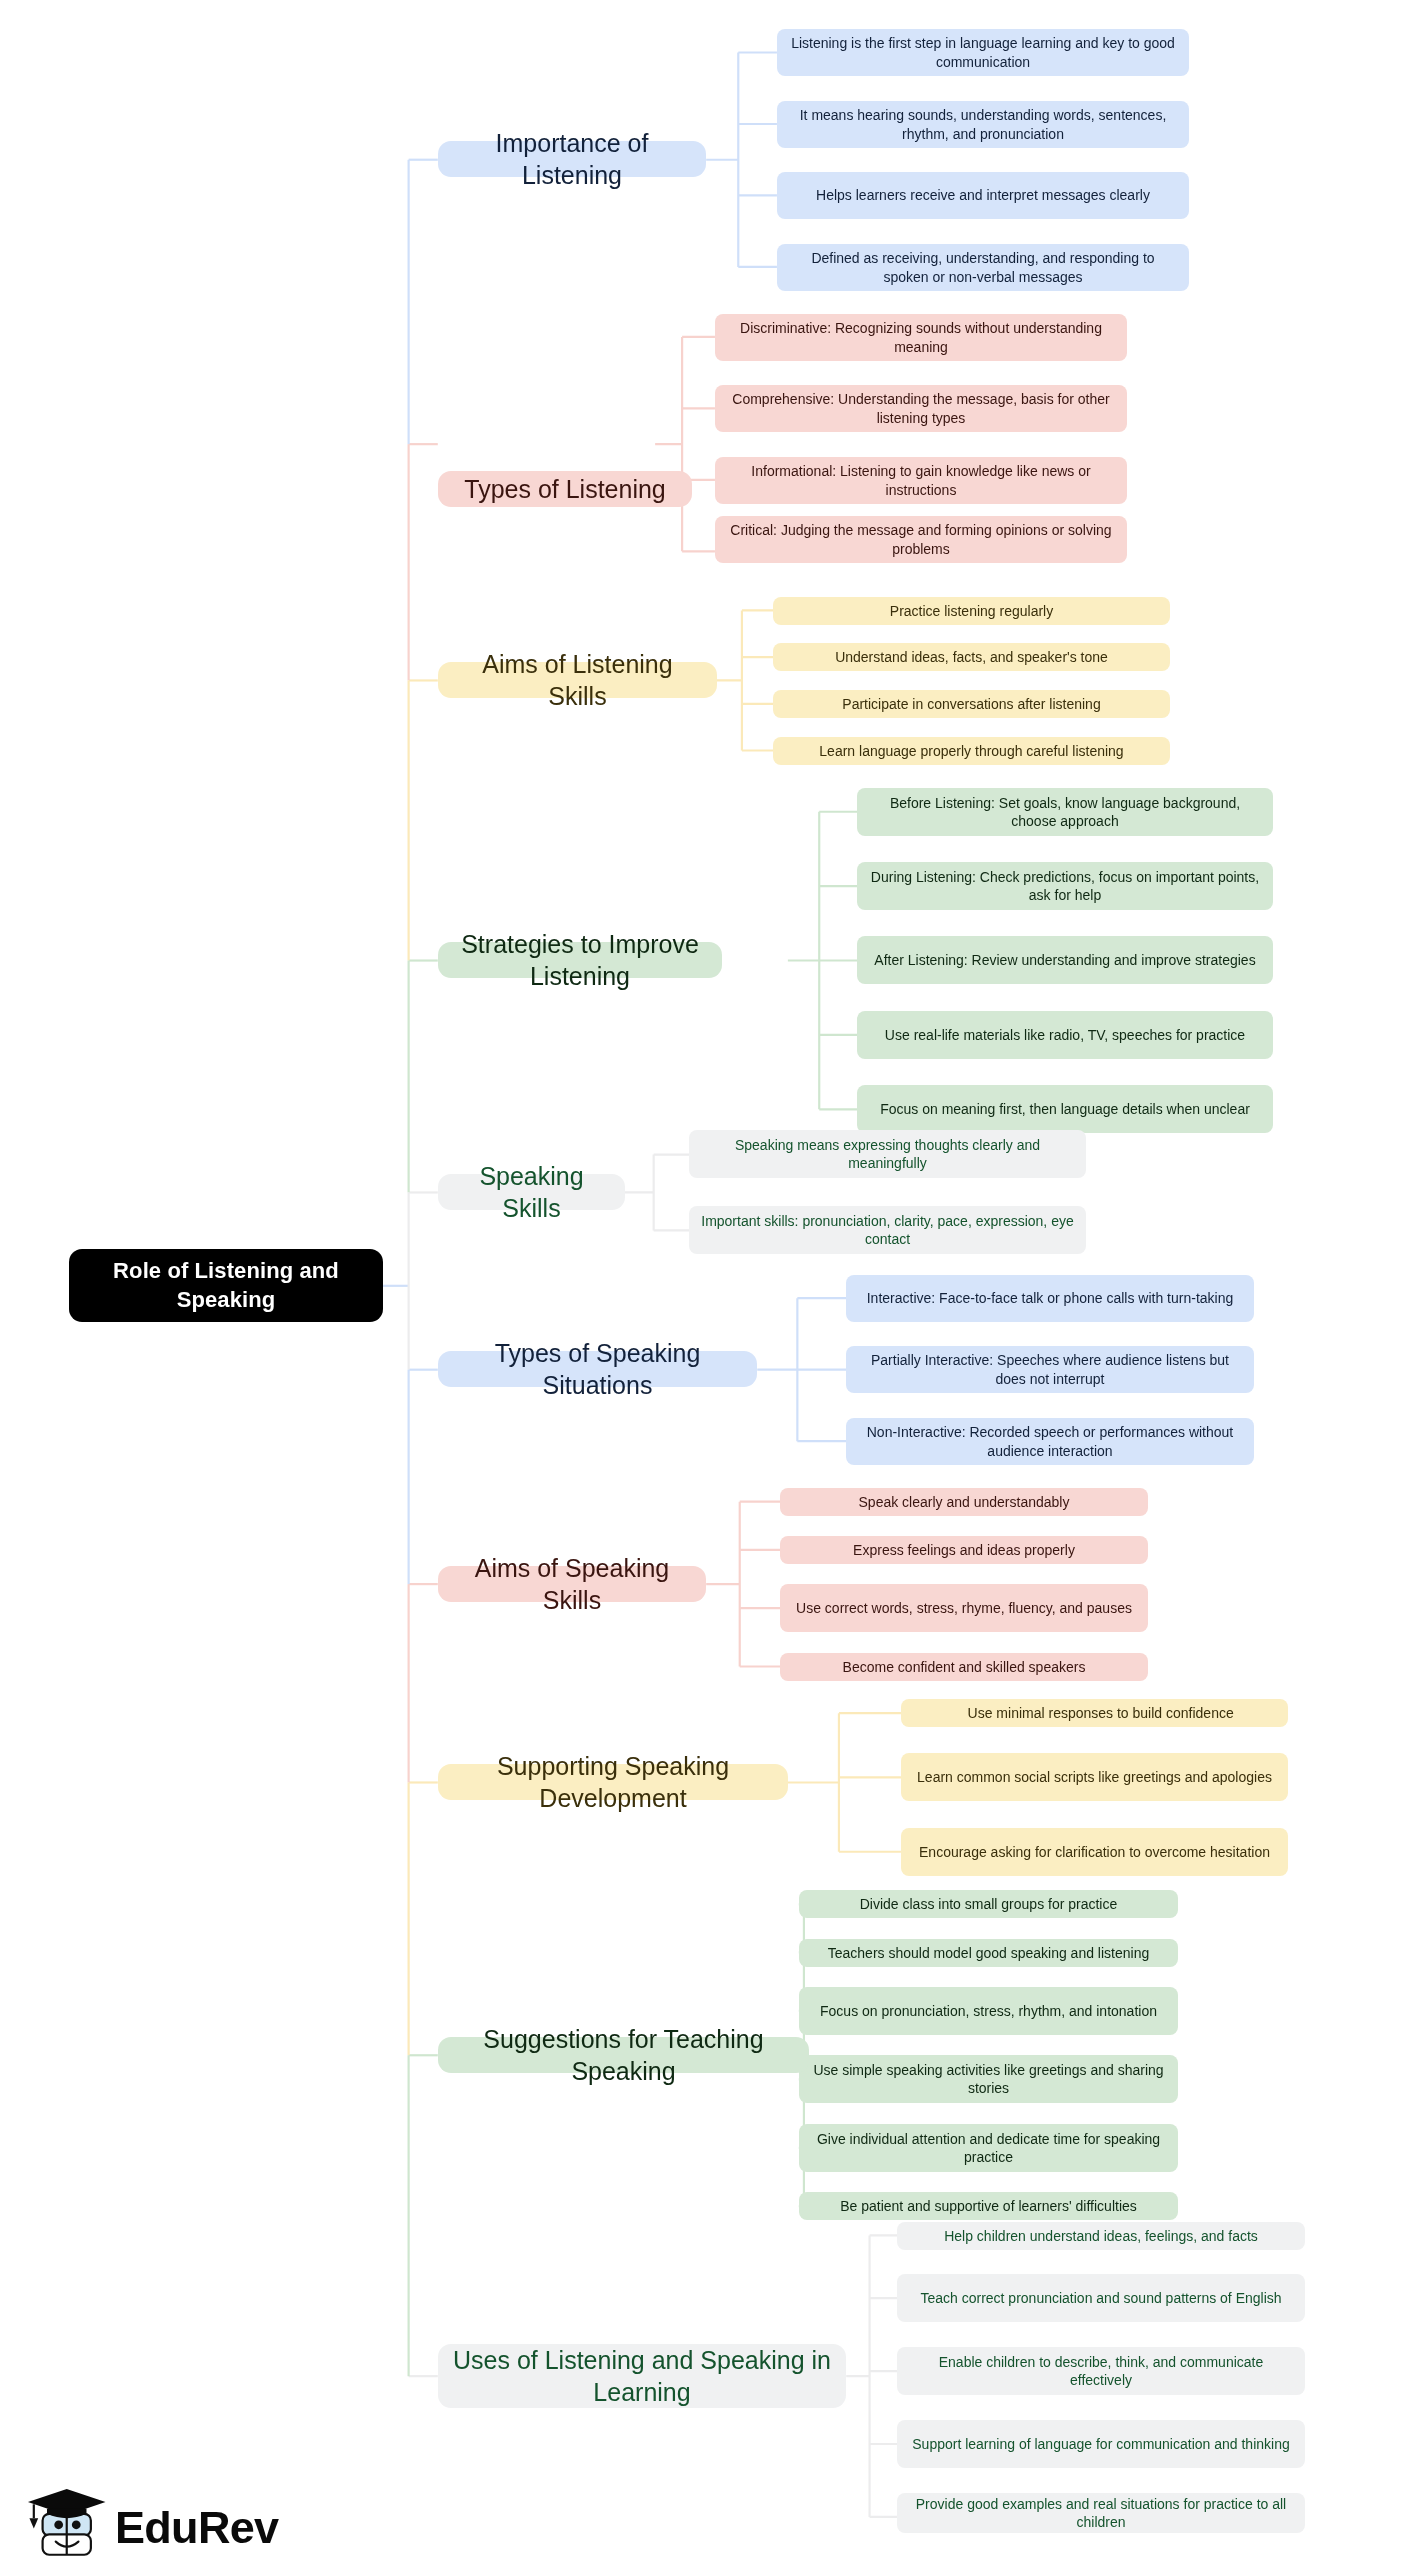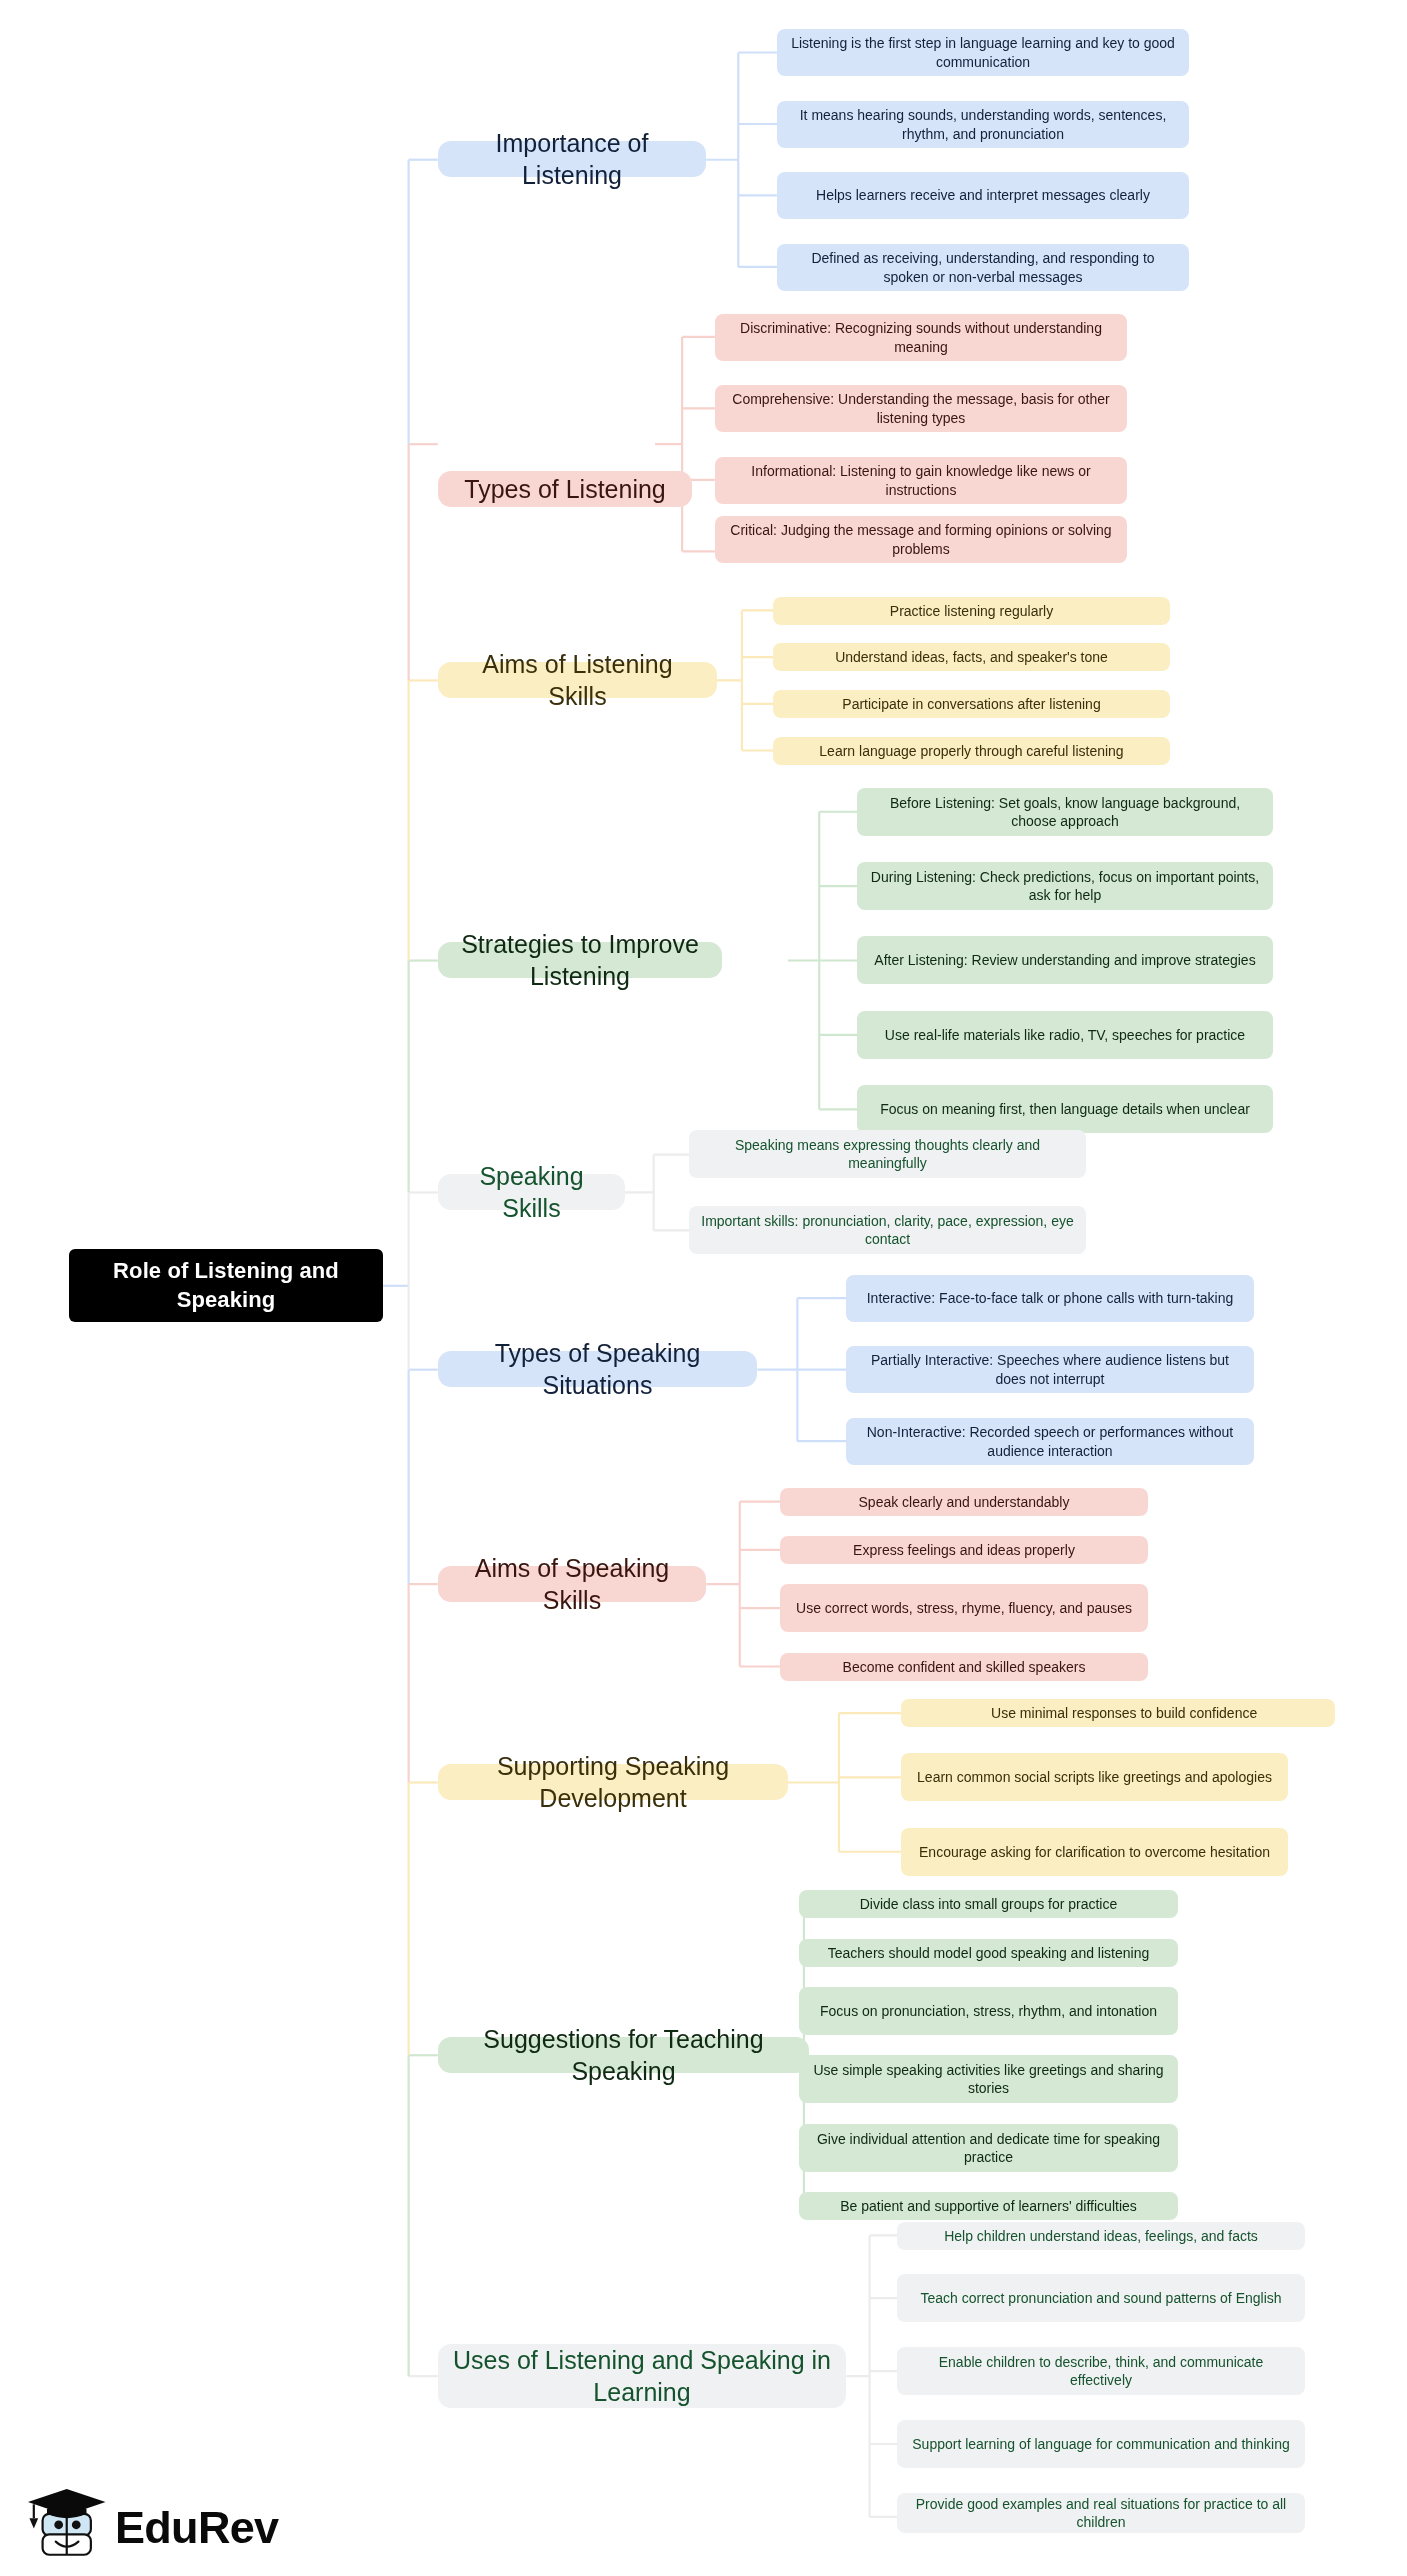--- a/index.html
+++ b/index.html
@@ -95,38 +95,38 @@
       <div class="node branch c-gray" style="left: 438px; top: 1174px; width: 187px; height: 36px;">Speaking Skills</div>
       <div class="node leaf c-blue" style="left: 846px; top: 1275px; width: 408px; height: 47px;">Interactive: Face-to-face talk or phone calls with turn-taking</div>
       <div class="node leaf c-blue" style="left: 846px; top: 1346px; width: 408px; height: 47px;">Partially Interactive: Speeches where audience listens but does not interrupt</div>
       <div class="node leaf c-blue" style="left: 846px; top: 1418px; width: 408px; height: 47px;">Non-Interactive: Recorded speech or performances without audience interaction</div>
       <div class="node branch c-blue" style="left: 438px; top: 1351px; width: 319px; height: 36px;">Types of Speaking Situations</div>
       <div class="node leaf c-pink" style="left: 780px; top: 1488px; width: 368px; height: 28px; text-align: center;">Speak clearly and understandably</div>
       <div class="node leaf c-pink" style="left: 780px; top: 1536px; width: 368px; height: 28px;">Express feelings and ideas properly</div>
       <div class="node leaf c-pink" style="left: 780px; top: 1584px; width: 368px; height: 48px;">Use correct words, stress, rhyme, fluency, and pauses</div>
       <div class="node leaf c-pink" style="left: 780px; top: 1653px; width: 368px; height: 28px;">Become confident and skilled speakers</div>
       <div class="node branch c-pink" style="left: 438px; top: 1566px; width: 268px; height: 36px;">Aims of Speaking Skills</div>
-      <div class="node leaf c-yellow" style="left: 901px; top: 1699px; width: 434px; height: 28px; padding-left: 24px;">Use minimal responses to build confidence</div>
+      <div class="node leaf c-yellow" style="left: 901px; top: 1699px; width: 387px; height: 28px; padding-left: 24px;">Use minimal responses to build confidence</div>
       <div class="node leaf c-yellow" style="left: 901px; top: 1753px; width: 387px; height: 48px;">Learn common social scripts like greetings and apologies</div>
       <div class="node leaf c-yellow" style="left: 901px; top: 1828px; width: 387px; height: 48px;">Encourage asking for clarification to overcome hesitation</div>
       <div class="node branch c-yellow" style="left: 438px; top: 1764px; width: 350px; height: 36px;">Supporting Speaking Development</div>
       <div class="node leaf c-green" style="left: 799px; top: 1890px; width: 379px; height: 28px;">Divide class into small groups for practice</div>
       <div class="node leaf c-green" style="left: 799px; top: 1939px; width: 379px; height: 28px;">Teachers should model good speaking and listening</div>
       <div class="node leaf c-green" style="left: 799px; top: 1987px; width: 379px; height: 48px;">Focus on pronunciation, stress, rhythm, and intonation</div>
       <div class="node leaf c-green" style="left: 799px; top: 2055px; width: 379px; height: 48px;">Use simple speaking activities like greetings and sharing stories</div>
       <div class="node leaf c-green" style="left: 799px; top: 2124px; width: 379px; height: 48px;">Give individual attention and dedicate time for speaking practice</div>
       <div class="node leaf c-green" style="left: 799px; top: 2192px; width: 379px; height: 28px;">Be patient and supportive of learners' difficulties</div>
       <div class="node branch c-green" style="left: 438px; top: 2037px; width: 371px; height: 36px;">Suggestions for Teaching Speaking</div>
       <div class="node leaf c-gray" style="left: 897px; top: 2222px; width: 408px; height: 28px;">Help children understand ideas, feelings, and facts</div>
       <div class="node leaf c-gray" style="left: 897px; top: 2274px; width: 408px; height: 48px;">Teach correct pronunciation and sound patterns of English</div>
       <div class="node leaf c-gray" style="left: 897px; top: 2347px; width: 408px; height: 48px;">Enable children to describe, think, and communicate effectively</div>
       <div class="node leaf c-gray" style="left: 897px; top: 2420px; width: 408px; height: 48px;">Support learning of language for communication and thinking</div>
       <div class="node leaf c-gray" style="left: 897px; top: 2493px; width: 408px; height: 40px;">Provide good examples and real situations for practice to all children</div>
       <div class="node branch c-gray" style="left: 438px; top: 2344px; width: 408px; height: 64px;">Uses of Listening and Speaking in Learning</div>
-      <div class="node root" style="left: 69px; top: 1249px; width: 314px; height: 73px; border-radius: 6px;">Role of Listening and Speaking</div>
+      <div class="node root" style="left: 69px; top: 1249px; width: 314px; height: 73px;">Role of Listening and Speaking</div>
     </div>
 
   <div id="logo">
     <svg width="88" height="79" viewBox="0 0 120 108">
 
       <rect x="28" y="38" width="66" height="30" rx="9" fill="#cfe6f5" stroke="#111" stroke-width="3"></rect>
       <rect x="28" y="66" width="66" height="28" rx="9" fill="#ffffff" stroke="#111" stroke-width="3"></rect>
       <line x1="61" y1="30" x2="61" y2="94" stroke="#111" stroke-width="3"></line>
 
       <circle cx="50" cy="53" r="6" fill="#111"></circle>

